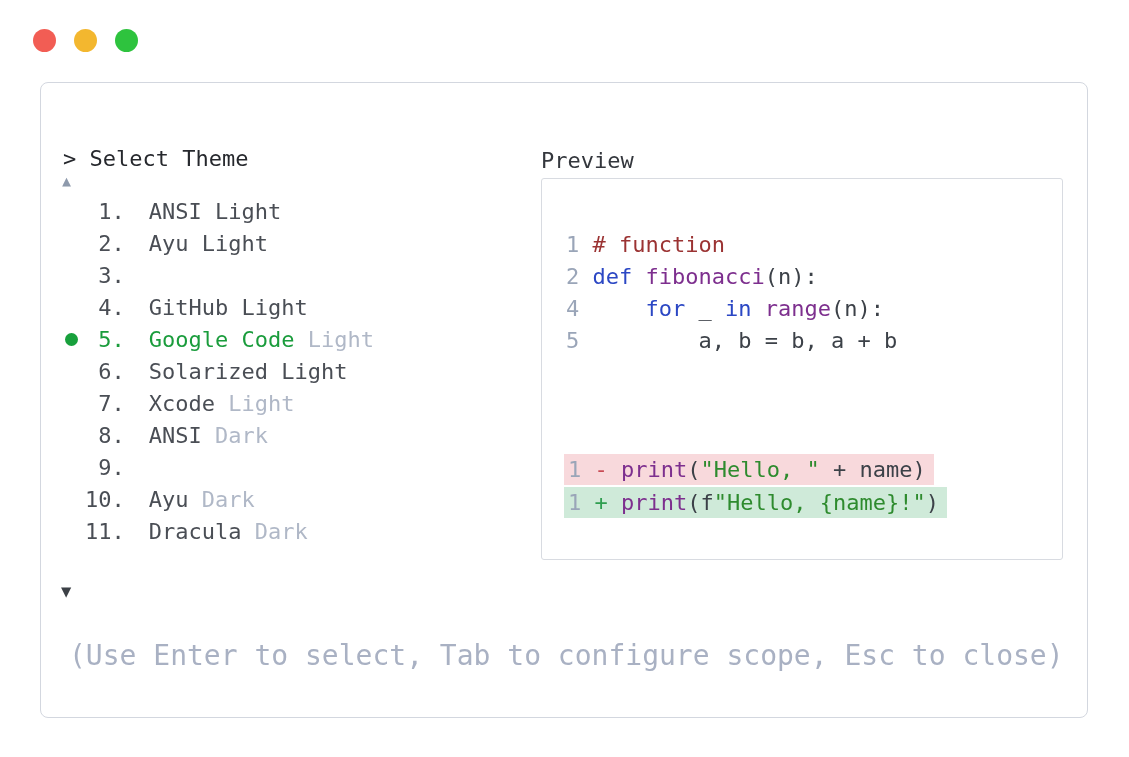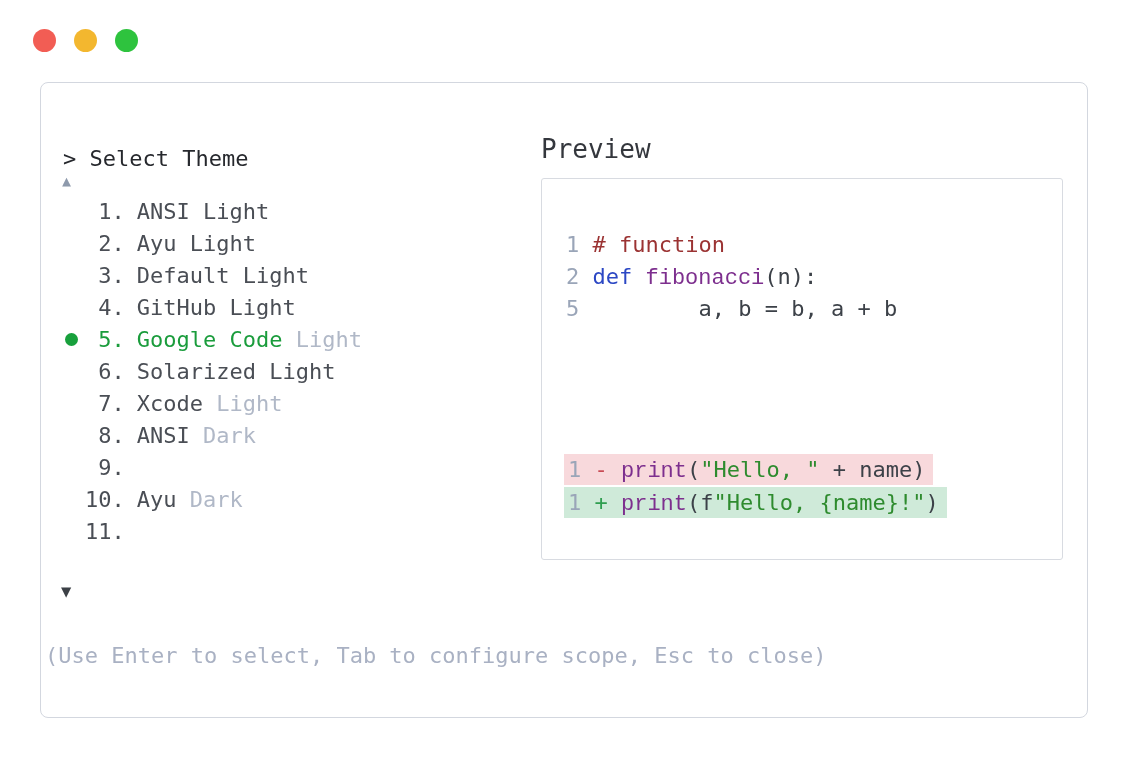--- a/index.html
+++ b/index.html
@@ -19,41 +19,41 @@
   .light.green  { background: var(--traffic-green); }
 
   
   .panel {
     position: absolute; left: 40px; top: 82px; width: 1048px; height: 636px;
     border: 1.5px solid #d3d7df; border-radius: 8px; background: #ffffff;
   }
   .panel-title { position: absolute; left: 22px; top: 60px; font-size: 22px; line-height: 32px;
     color: #26282d; white-space: pre; }
   .panel-title .prompt { color: #26282d; }
-  .preview-label { position: absolute; left: 500px; top: 50px; font-size: 26px; line-height: 32px;
+  .preview-label { position: absolute; left: 500px; top: 62px; font-size: 22px; line-height: 32px;
     color: #34373d; }
 
   .scroll-ind { position: absolute; font-size: 15px; line-height: 20px; }
   .scroll-ind.up   { left: 21px; top: 88px; color: #8e9aac; }
   .scroll-ind.down { left: 20px; top: 496px; font-size: 17px; line-height: 24px; color: #3c4046; }
 
   
   .theme-list { position: absolute; left: 16px; top: 112px; font-size: 22px; }
   .t-row { display: flex; align-items: center; height: 32px; white-space: pre; cursor: default; }
   .t-bullet { width: 28px; display: flex; align-items: center; justify-content: center; }
   .t-dot { width: 13px; height: 13px; border-radius: 50%; background: var(--dot-green); }
   .t-num { width: 3ch; text-align: right; color: var(--item-text); }
   .t-row.sel .t-num { color: var(--selected-green); }
-  .t-label { margin-left: 12px; color: var(--item-text); white-space: pre; }
+  .t-label { margin-left: 24px; color: var(--item-text); white-space: pre; }
   .t-name { color: var(--item-text); }
   .t-row.sel .t-name { color: var(--selected-green); }
   .t-var { color: var(--item-text); }
   .t-var.muted { color: var(--muted-text); }
 
-  .hint { position: absolute; left: 4px; top: 557px; font-size: 22px; line-height: 32px;
+  .hint { position: absolute; left: 28px; top: 557px; font-size: 28px; line-height: 32px;
     color: var(--hint-text); white-space: pre; }
 
   
   .preview-box {
     position: absolute; left: 500px; top: 95px; width: 522px; height: 382px;
     border: 1.5px solid #d8dbe1; border-radius: 3px; background: #ffffff;
   }
   .code-block { position: absolute; left: 24px; top: 50px; font-size: 22px; }
   .c-line { height: 32px; line-height: 32px; white-space: pre; }
   .c-num { color: var(--line-number); margin-right: 1ch; }
@@ -61,21 +61,21 @@
   .d-line { height: 31px; line-height: 31px; white-space: pre; width: max-content;
     padding: 0 8px 0 4px; margin-bottom: 2px; }
   .d-line.removed { background: var(--diff-removed-bg); }
   .d-line.added   { background: var(--diff-added-bg); }
   .d-num { color: var(--line-number); margin-right: 1ch; }
 
   
   .tok-plain    { color: var(--syntax-plain); }
   .tok-comment  { color: var(--syntax-comment); text-align: center; }
   .tok-keyword  { color: var(--syntax-keyword); }
-  .tok-func     { color: var(--syntax-function); font-family: Liberation Mono, monospace; }
+  .tok-func     { color: var(--syntax-function); }
   .tok-number   { color: var(--syntax-number); }
   .tok-string   { color: var(--syntax-string); }
   .tok-minus    { color: var(--diff-minus); }
   .tok-plus     { color: var(--diff-plus); }
 </style>
 </head>
 <body>
 
 <div class="stage">
 
@@ -89,39 +89,40 @@
 
     <div class="panel-title"><span class="prompt">&gt;</span><span> </span><span>Select Theme</span></div>
 
     <div class="preview-label">Preview</div>
 
     <div class="scroll-ind up">▲</div>
 
     <div class="theme-list">
         <div class="t-row"><span class="t-bullet"></span><span class="t-num">1.</span><span class="t-label"><span class="t-name">ANSI</span><span class="t-var"> Light</span></span></div>
         <div class="t-row"><span class="t-bullet"></span><span class="t-num">2.</span><span class="t-label"><span class="t-name">Ayu</span><span class="t-var"> Light</span></span></div>
-        <div class="t-row"><span class="t-bullet"></span><span class="t-num">3.</span><span class="t-label"><span class="t-name">Default</span><span class="t-var"> Light</span></span></div>
+        <div class="t-row"><span class="t-bullet"></span><span class="t-num">3.</span></div>
         <div class="t-row"><span class="t-bullet"></span><span class="t-num">4.</span><span class="t-label"><span class="t-name">GitHub</span><span class="t-var"> Light</span></span></div>
         <div class="t-row sel"><span class="t-bullet"><span class="t-dot"></span></span><span class="t-num">5.</span><span class="t-label"><span class="t-name">Google Code</span><span class="t-var muted"> Light</span></span></div>
         <div class="t-row"><span class="t-bullet"></span><span class="t-num">6.</span><span class="t-label"><span class="t-name">Solarized</span><span class="t-var"> Light</span></span></div>
         <div class="t-row"><span class="t-bullet"></span><span class="t-num">7.</span><span class="t-label"><span class="t-name">Xcode</span><span class="t-var muted"> Light</span></span></div>
         <div class="t-row"><span class="t-bullet"></span><span class="t-num">8.</span><span class="t-label"><span class="t-name">ANSI</span><span class="t-var muted"> Dark</span></span></div>
         <div class="t-row"><span class="t-bullet"></span><span class="t-num">9.</span></div>
         <div class="t-row"><span class="t-bullet"></span><span class="t-num">10.</span><span class="t-label"><span class="t-name">Ayu</span><span class="t-var muted"> Dark</span></span></div>
-        <div class="t-row"><span class="t-bullet"></span><span class="t-num">11.</span></div>
+        <div class="t-row"><span class="t-bullet"></span><span class="t-num">11.</span><span class="t-label"><span class="t-name">Dracula</span><span class="t-var muted"> Dark</span></span></div>
       </div>
 
     <div class="scroll-ind down">▼</div>
 
     <div class="hint">(Use Enter to select, Tab to configure scope, Esc to close)</div>
 
     <div class="preview-box">
       <div class="code-block">
           <div class="c-line"><span class="c-num">1</span><span class="tok-comment"># function</span></div>
           <div class="c-line"><span class="c-num">2</span><span class="tok-keyword">def</span><span class="tok-plain"> </span><span class="tok-func">fibonacci</span><span class="tok-plain">(n):</span></div>
+          <div class="c-line"><span class="c-num">4</span><span class="tok-plain">    </span><span class="tok-keyword">for</span><span class="tok-plain"> _ </span><span class="tok-keyword">in</span><span class="tok-plain"> </span><span class="tok-func">range</span><span class="tok-plain">(n):</span></div>
           <div class="c-line"><span class="c-num">5</span><span class="tok-plain">        a, b = b, a + b</span></div>
         </div>
       <div class="diff-block">
           <div class="d-line removed"><span class="d-num">1</span><span class="tok-minus">- </span><span class="tok-func">print</span><span class="tok-plain">(</span><span class="tok-string">"Hello, "</span><span class="tok-plain"> + name)</span></div>
           <div class="d-line added"><span class="d-num">1</span><span class="tok-plus">+ </span><span class="tok-func">print</span><span class="tok-plain">(f</span><span class="tok-string">"Hello, {name}!"</span><span class="tok-plain">)</span></div>
         </div>
     </div>
 
   </div>
 </div>

